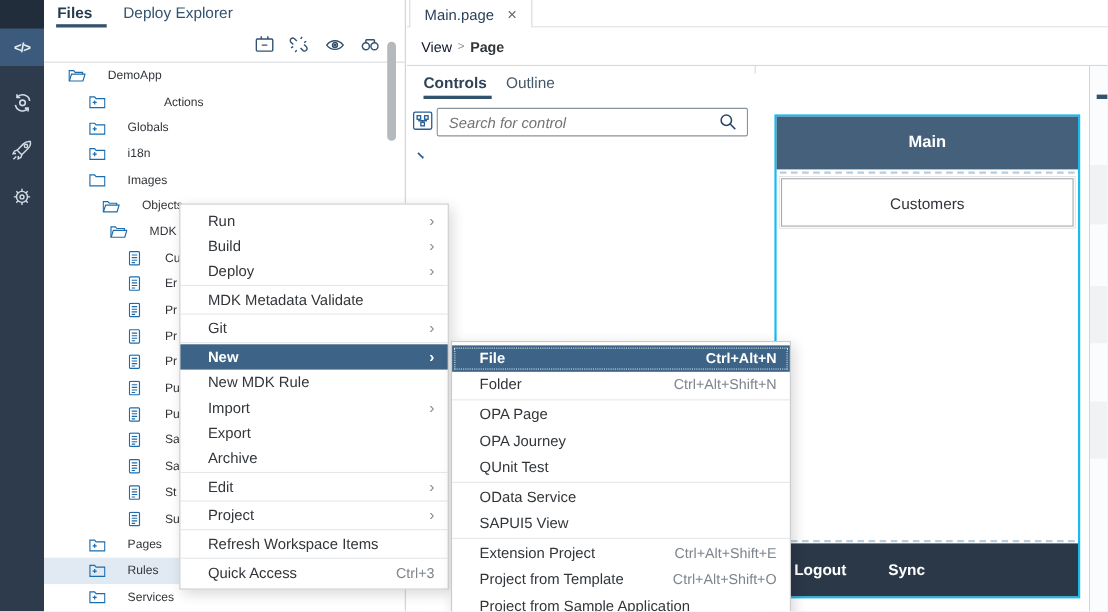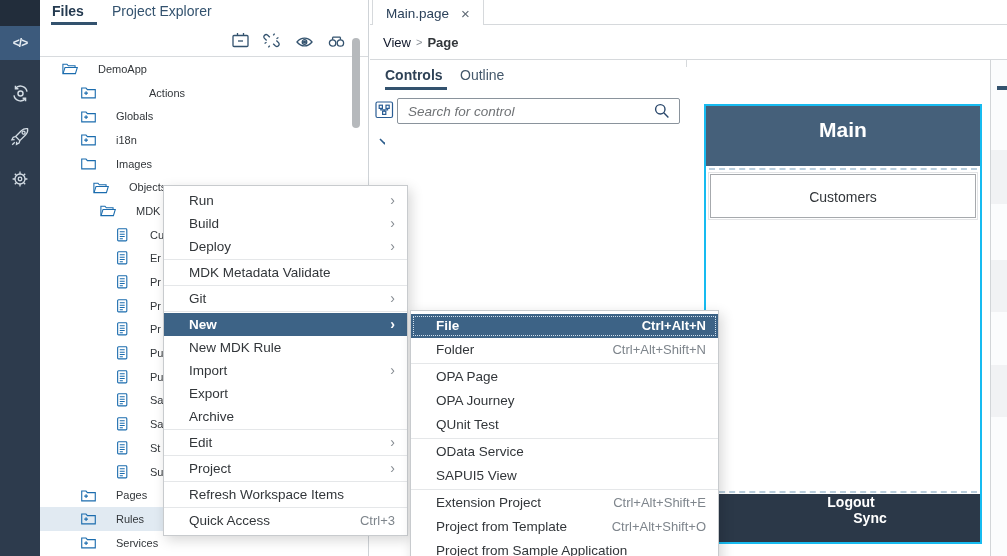--- a/index.html
+++ b/index.html
@@ -52,25 +52,25 @@
   .search-mag{position:absolute;left:284px;top:13px;}
   .ctl-section-h{height:27px;display:flex;align-items:center;padding-left:9px;font-size:14px;color:#32363a;}
   .ctl-section-h .lbl{margin-left:13px;}
   .ctl-sep{border-top:1px solid #e6e8ea;}
   .ctl-item{height:35px;display:flex;align-items:center;padding-left:25px;font-size:13.5px;color:#45494e;}
   .ctl-item .ico{margin-right:8px;display:flex;}
 
   
   .preview{position:absolute;left:688px;top:60px;width:302px;height:496px;background:#fff;}
   .mdk-card{position:absolute;left:16px;top:44px;width:278px;height:440px;border:2px solid #17bbf0;background:#fff;}
-  .mdk-header{height:60px;background:#45607a;color:#fff;font-weight:bold;font-size:21px;text-align:center;line-height:48px;}
+  .mdk-header{height:48px;background:#45607a;color:#fff;font-weight:bold;font-size:15px;text-align:center;line-height:48px;}
   .mdk-dash{border-top:2px dashed #b9cedd;margin:2px 3px 0 3px;height:0;}
   .mdk-listitem{margin:4px 4px 0 4px;height:44px;border:1px solid #a6a9ad;outline:1px solid #e3e4e6;outline-offset:1px;text-align:center;line-height:44px;font-size:14px;color:#32363a;background:#fff;}
   .mdk-footwrap{position:absolute;left:0;right:0;bottom:0;}
-  .mdk-footer{height:48px;background:#2b3848;display:flex;align-items:center;padding-left:16px;margin-top:1px;flex-direction:column;}
+  .mdk-footer{height:48px;background:#2b3848;display:flex;align-items:center;padding-left:16px;margin-top:1px;}
   .mdk-footer .fa{color:#fff;font-weight:bold;font-size:14px;}
   .mdk-footer .fa + .fa{margin-left:38px;}
 
   
   .right-divider{position:absolute;left:990px;top:60px;width:1px;height:496px;background:#d2d5d8;}
   .right-strip{position:absolute;left:991px;top:60px;width:16px;height:496px;background:#fbfcfd;}
   .rs-block{position:absolute;left:0;width:16px;background:#f1f2f4;}
   .rs-dash{position:absolute;left:6px;top:26px;width:10px;height:4px;background:#33526e;}
 
   
@@ -120,21 +120,21 @@
         <circle cx="10" cy="10" r="5"></circle>
         <circle cx="10" cy="10" r="1.8"></circle>
         <path d="M10 5 V2.6 M10 15 v2.4 M5 10 H2.6 M15 10 h2.4 M6.5 6.5 L4.8 4.8 M13.5 13.5 l1.7 1.7 M13.5 6.5 l1.7 -1.7 M6.5 13.5 l-1.7 1.7"></path>
       </svg>
     </div>
   </div>
 
   <div class="explorer">
     <div class="exp-tabs">
       <span class="exp-tab files">Files</span>
-      <span class="exp-tab pe">Project Explorer</span>
+      <span class="exp-tab pe">Deploy Explorer</span>
       <span class="exp-underline"></span>
     </div>
     <div class="exp-toolbar">
       <span class="tb-ico" style="left:192px">
         <svg width="17" height="16" viewBox="0 0 17 16" fill="none" stroke="#33526e" stroke-width="1.3">
           <rect x="1" y="3.5" width="15" height="11" rx="1"></rect>
           <path d="M5.5 3.5 L5.5 1 M11.5 3.5 L11.5 1"></path>
           <path d="M6 9 h5"></path>
         </svg>
       </span>

